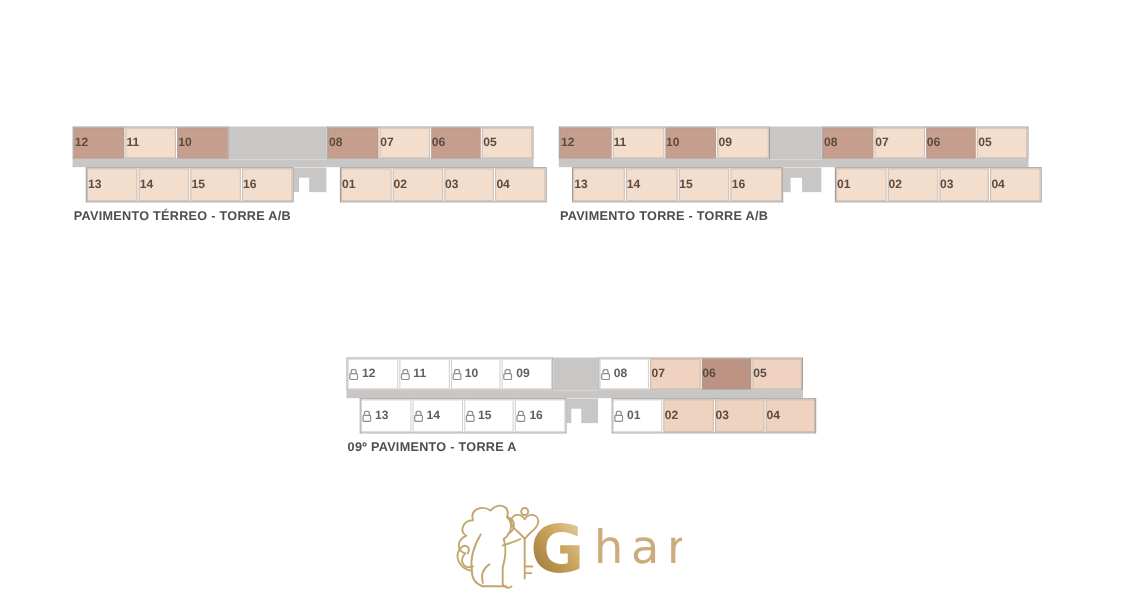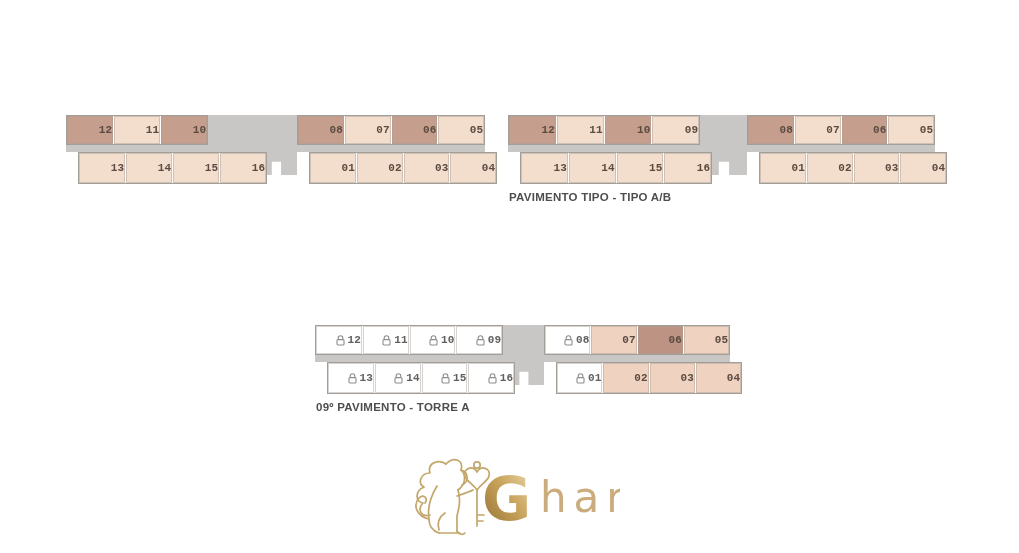--- a/index.html
+++ b/index.html
@@ -33,23 +33,23 @@
   #plan-terreo .br{left:231px;width:188px;}
   #plan-tipo .tl{left:0;width:192px;}
   #plan-tipo .tr{left:239px;width:188px;}
   #plan-tipo .bl{left:0;width:192px;}
   #plan-tipo .br{left:239px;width:188px;}
   #plan-nono .tl{left:0;width:188px;}
   #plan-nono .tr{left:229px;width:186px;}
   #plan-nono .bl{left:0;width:188px;}
   #plan-nono .br{left:229px;width:186px;}
 
-  .cell{flex:1;display:flex;align-items:center;justify-content:flex-end;gap:3px;
+  .cell{flex:1;display:flex;align-items:center;justify-content:flex-start;gap:3px;
     font-size:11px;font-weight:bold;color:#5b4b41;
-    border:1px solid rgba(164,158,153,.45);box-sizing:border-box;cursor:pointer;font-family:Liberation Mono, monospace;}
+    border:1px solid rgba(164,158,153,.45);box-sizing:border-box;cursor:pointer;}
   .cell--dark{background:#c59e8d;}
   .cell--light{background:#f3ddcc;}
   .cell--peach{background:#efd3c0;}
   .cell--dark2{background:#bd9383;}
   .cell--locked{background:#ffffff;color:#5f5f5f;}
   .lock{display:none;line-height:0;}
   .cell--locked .lock{display:inline-block;}
 
   .plan-title{position:absolute;left:1px;top:76px;font-size:11.5px;font-weight:bold;
     color:#4e4e50;letter-spacing:.25px;white-space:nowrap;}
@@ -137,20 +137,21 @@
   <div class="cell cell--light">
 
     <span class="num">03</span>
   </div>
 
   <div class="cell cell--light">
 
     <span class="num">04</span>
   </div>
 </div>
+    <div class="plan-title">PAVIMENTO TÉRREO - TORRE A/B</div>
   </div>
 
   <div class="plan" id="plan-tipo">
     <div class="corridor"></div>
     <div class="mid-top"></div>
     <div class="mid-bottom"></div>
     <div class="block top tl">
   <div class="cell cell--dark">
 
     <span class="num">12</span>
@@ -227,21 +228,21 @@
   <div class="cell cell--light">
 
     <span class="num">03</span>
   </div>
 
   <div class="cell cell--light">
 
     <span class="num">04</span>
   </div>
 </div>
-    <div class="plan-title">PAVIMENTO TIPO - TIPO A/B</div>
+    <div class="plan-title">PAVIMENTO TORRE - TORRE A/B</div>
   </div>
 
   <div class="plan" id="plan-nono">
     <div class="corridor"></div>
     <div class="mid-top"></div>
     <div class="mid-bottom"></div>
     <div class="block top tl">
   <div class="cell cell--locked">
     <span class="lock">
       <svg width="9" height="11" viewBox="0 0 9 11">

